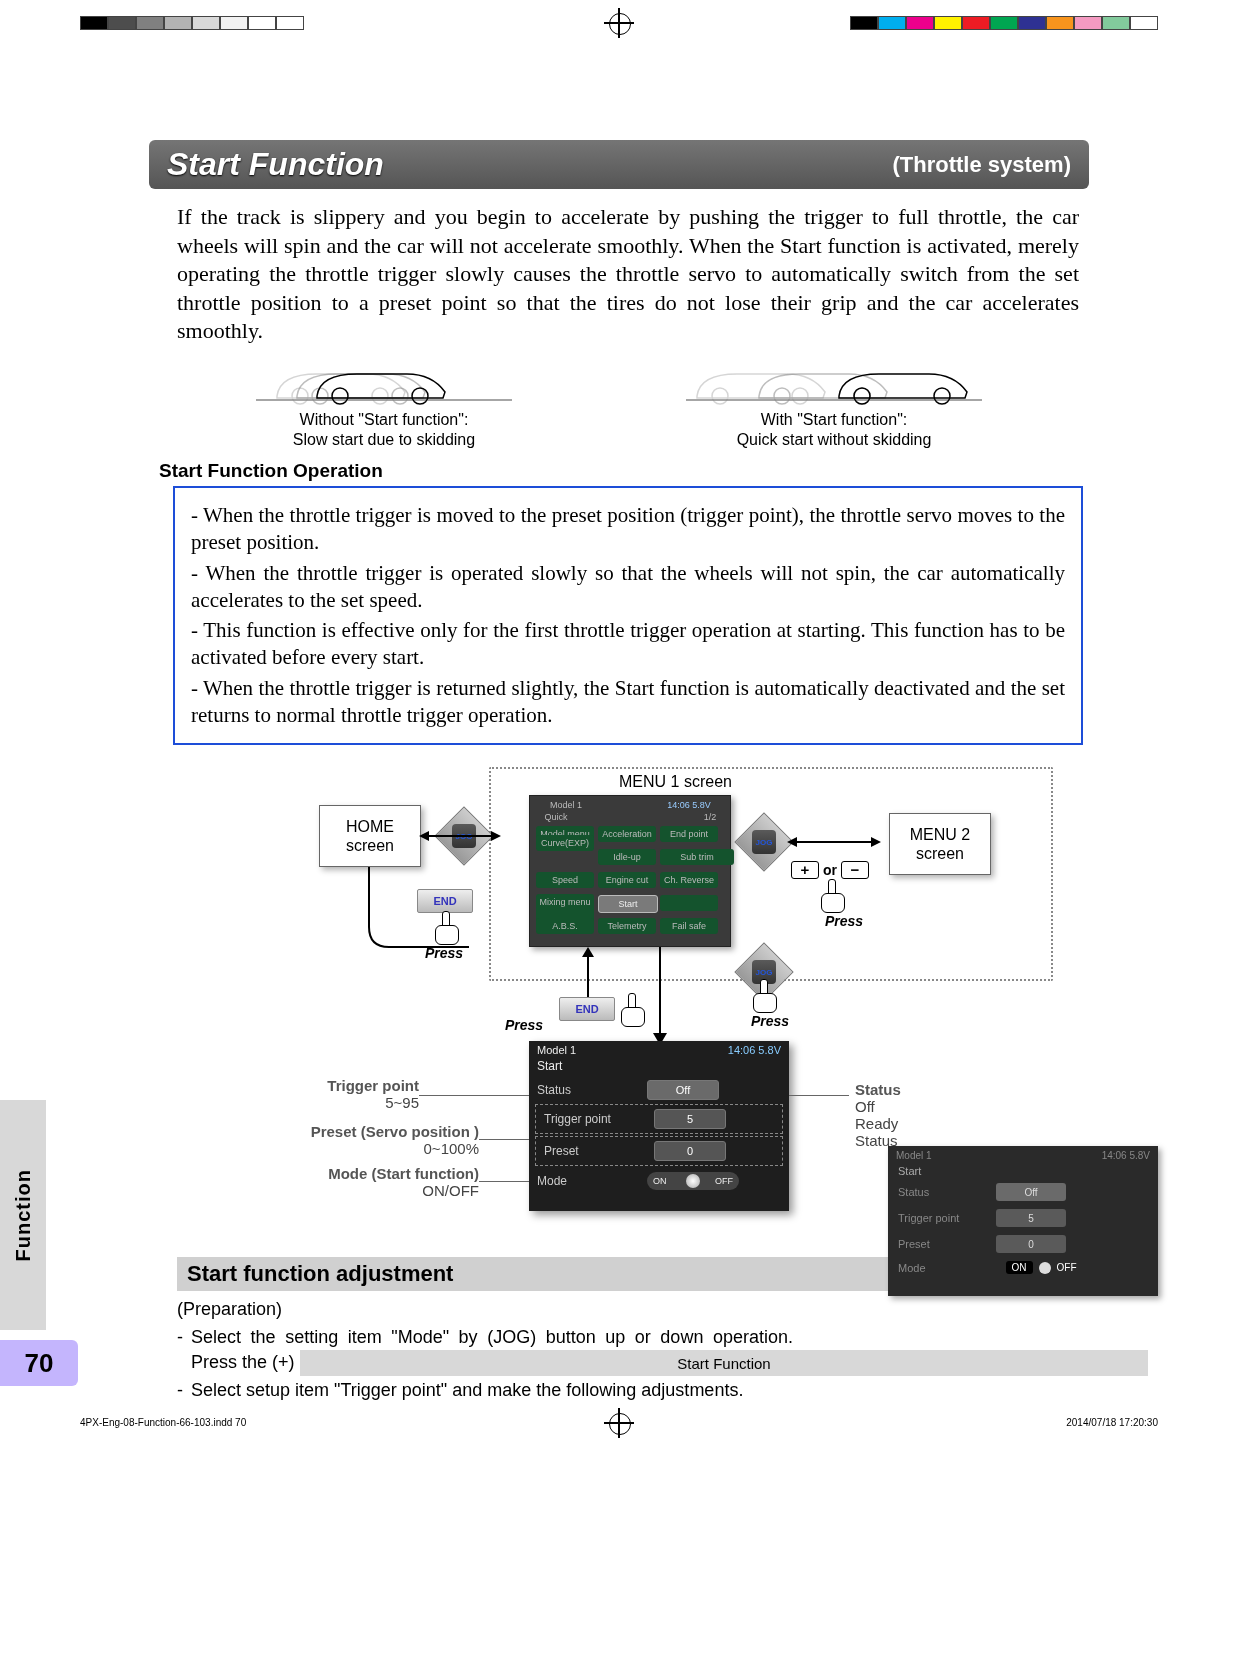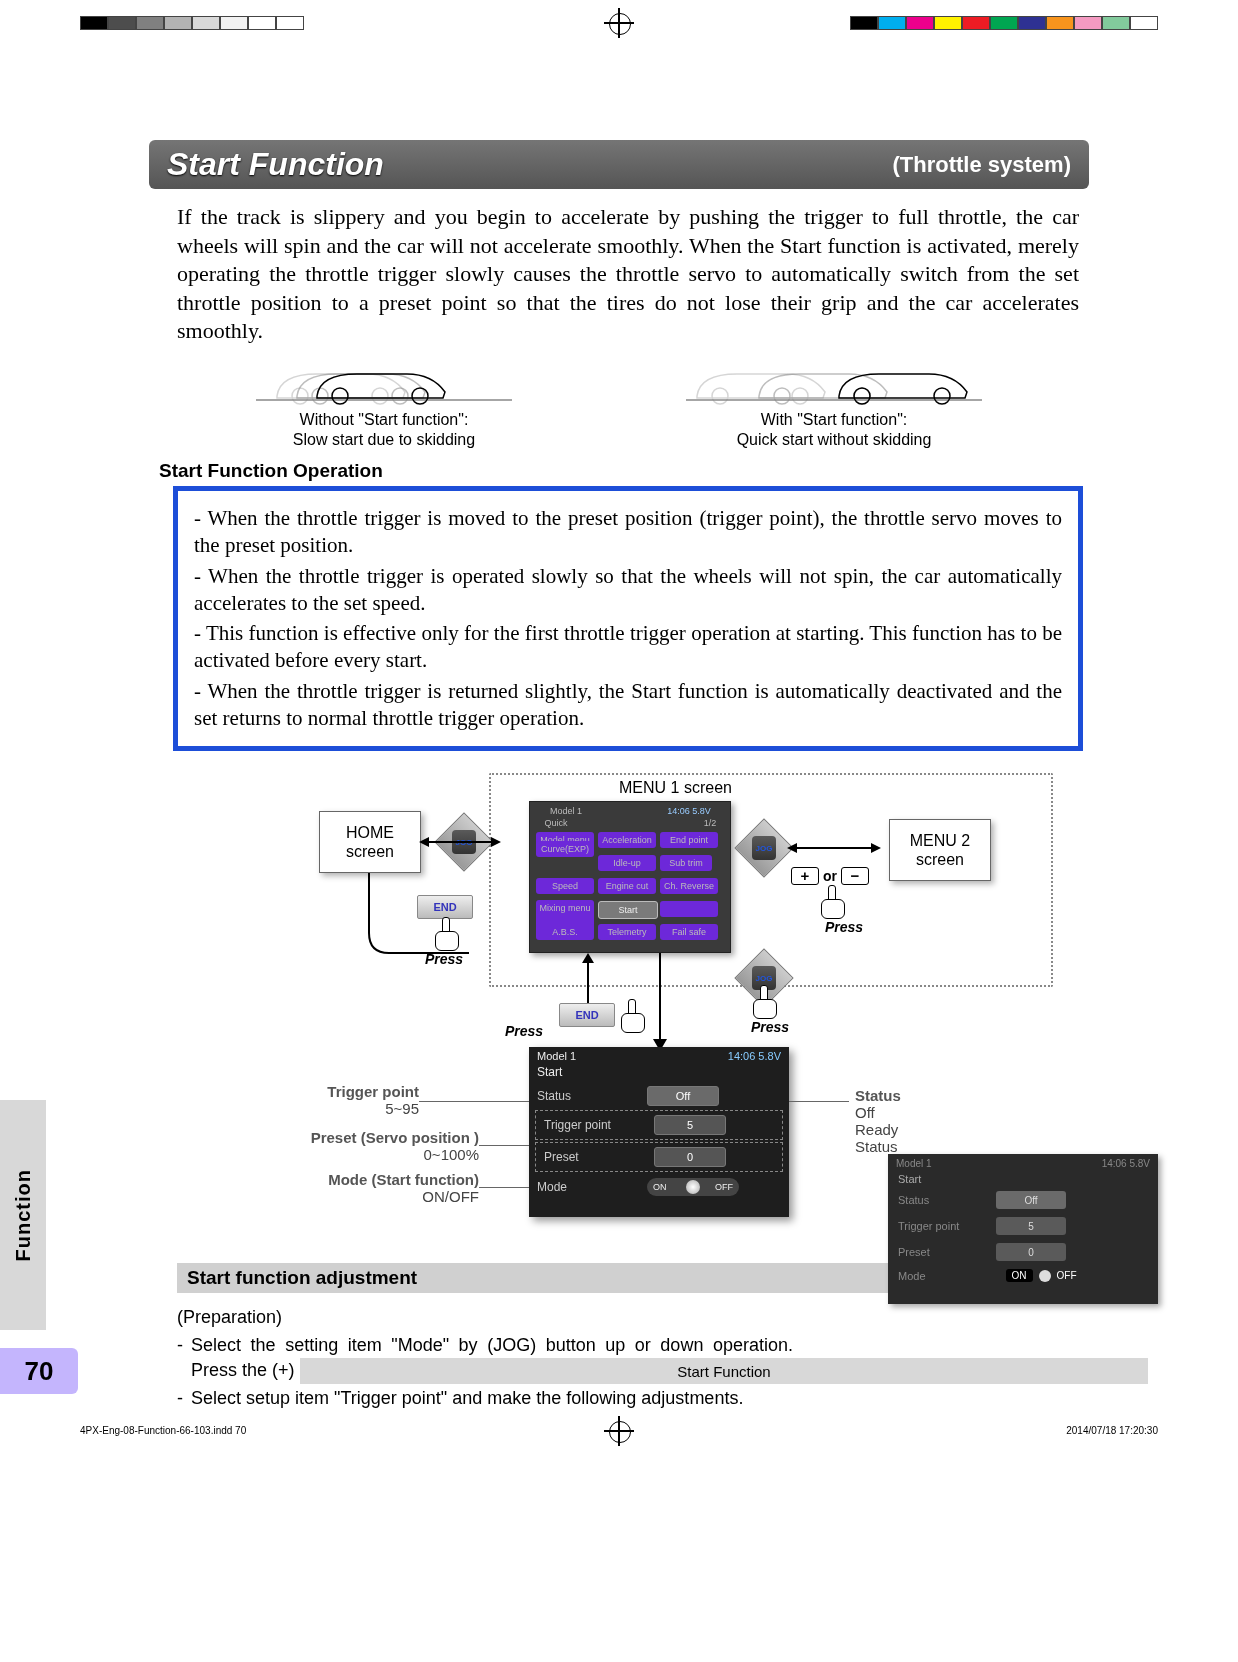--- a/index.html
+++ b/index.html
@@ -74,21 +74,21 @@
   .car-cap {
     font-size: 16px;
     line-height: 1.25;
   }
   .op-heading {
     font-weight: bold;
     font-size: 19px;
     margin: 10px 0 4px 10px;
   }
   .op-box {
-    border: 5px solid #1d4ed8;
+    border: 2px solid #1d4ed8;
     margin: 0 6px 16px 24px;
     padding: 10px 16px;
     font-family: "Times New Roman", serif;
     font-size: 21px;
     line-height: 1.28;
     text-align: justify;
   }
   .op-box p { margin: 4px 0; }
   .diagram {
     position: relative;
@@ -110,21 +110,21 @@
     text-align:center; font-size:16px; line-height:1.2;
   }
   .menu1-label { position:absolute; font-size:16px; }
   .mini-screen {
     position:absolute;
     background:#3a3a3a;
     border:1px solid #222;
     box-shadow: 3px 3px 6px rgba(0,0,0,0.35);
   }
   .mini-screen .cell {
-    position:absolute; background:#6d28d9; border-radius:3px; color:#bbb;
+    position:absolute; background:#14532d; border-radius:3px; color:#bbb;
     font-size:9px; text-align:center;
   }
   .jog-diamond {
     position:absolute; width:40px; height:40px; transform:rotate(45deg);
     background:linear-gradient(#ccc,#999); border:1px solid #777;
   }
   .jog-center {
     position:absolute; left:8px; top:8px; width:24px; height:24px;
     background:linear-gradient(#5a5a5a,#333); border-radius:4px;
     display:flex;align-items:center;justify-content:center;
@@ -204,22 +204,22 @@
     position:absolute; left:50%; top:2px; transform:translateX(-50%);
     width:14px; height:14px; border-radius:50%;
     background:radial-gradient(#fff,#aaa);
   }
   .leader { position:absolute; border-top:1px solid #666; }
   .leader-lbl { position:absolute; color:#555; font-size:15px; }
   .leader-lbl b { font-weight:bold; }
   .leader-lbl .sub { display:block; font-size:15px; color:#444; }
 
   .adjust-head {
-    background:#d0d0d0; padding:4px 10px; font-weight:bold; font-size:19px;
-    margin: 16px 6px 12px 28px;
+    background:#d0d0d0; padding:4px 10px; font-weight:bold; font-size:22px;
+    margin: 16px 6px 6px 28px;
   }
   .adj-body {
     margin: 4px 6px 0 28px;
     font-size: 18px;
     line-height:1.35;
   }
   .adj-body .prep { margin: 4px 0; }
   .adj-body .bul { display:flex; margin:4px 0; }
   .adj-body .bul .dash { width:14px; flex:none; }
   .adj-body .bul .txt { flex:1; text-align:justify; padding-right:290px; }
@@ -401,21 +401,21 @@
       <div class="cell" style="left:6px; top:4px; width:60px; height:10px; background:none;">Model 1</div>
       <div class="cell" style="right:6px; top:4px; width:70px; height:10px; background:none; color:#9cf;">14:06  5.8V</div>
       <div class="cell" style="left:6px; top:16px; width:40px; height:10px; background:none;">Quick</div>
       <div class="cell" style="right:6px; top:16px; width:28px; height:10px; background:none;">1/2</div>
       <div id="menu1-grid">
           <div class="cell" style="left: 6px; top: 30px; width: 58px; height: 16px; line-height: 16px;">Model menu</div>
           <div class="cell" style="left: 68px; top: 30px; width: 58px; height: 16px; line-height: 16px;">Acceleration</div>
           <div class="cell" style="left: 130px; top: 30px; width: 58px; height: 16px; line-height: 16px;">End point</div>
           <div class="cell" style="left: 6px; top: 39px; width: 58px; height: 16px; line-height: 16px;">Curve(EXP)</div>
           <div class="cell" style="left: 68px; top: 53px; width: 58px; height: 16px; line-height: 16px;">Idle-up</div>
-          <div class="cell" style="left: 130px; top: 53px; width: 52px; height: 16px; line-height: 16px;">Sub trim</div>
+          <div class="cell" style="left: 130px; top: 53px; width: 74px; height: 16px; line-height: 16px;">Sub trim</div>
           <div class="cell" style="left: 6px; top: 76px; width: 58px; height: 16px; line-height: 16px;">Speed</div>
           <div class="cell" style="left: 68px; top: 76px; width: 58px; height: 16px; line-height: 16px;">Engine cut</div>
           <div class="cell" style="left: 130px; top: 76px; width: 58px; height: 16px; line-height: 16px;">Ch. Reverse</div>
           <div class="cell" style="left: 6px; top: 98px; width: 58px; height: 32px; line-height: 16px;">Mixing menu</div>
           <div class="cell" style="left: 68px; top: 99px; width: 58px; height: 16px; line-height: 16px; background: rgb(122, 122, 122); border: 1px solid rgb(187, 187, 187); color: rgb(238, 238, 238);">Start</div>
           <div class="cell" style="left: 130px; top: 99px; width: 58px; height: 16px; line-height: 16px;"></div>
           <div class="cell" style="left: 6px; top: 122px; width: 58px; height: 16px; line-height: 16px;">A.B.S.</div>
           <div class="cell" style="left: 68px; top: 122px; width: 58px; height: 16px; line-height: 16px;">Telemetry</div>
           <div class="cell" style="left: 130px; top: 122px; width: 58px; height: 16px; line-height: 16px;">Fail safe</div>
         </div>

